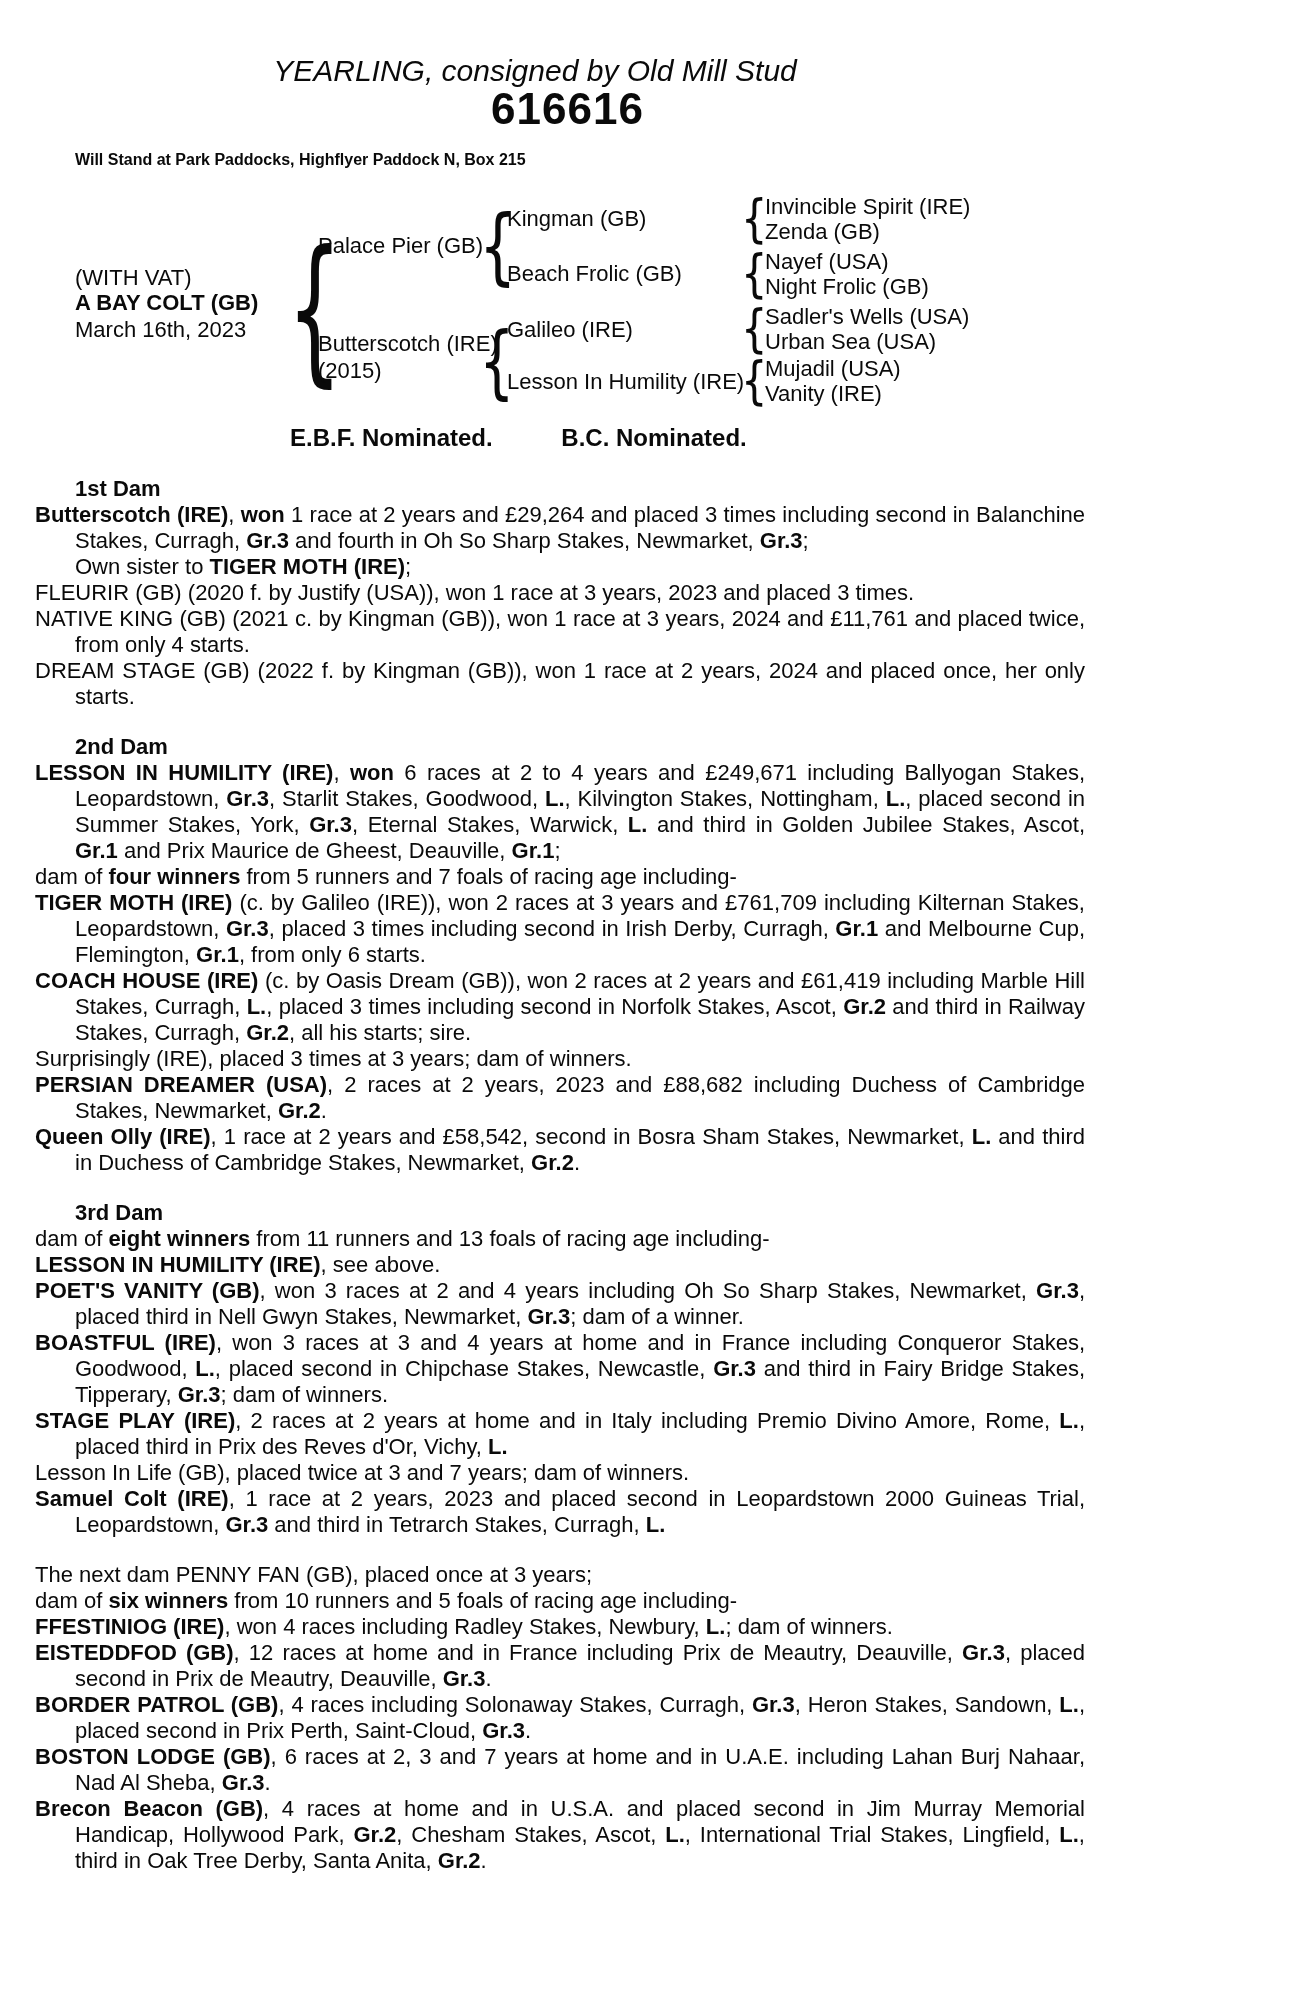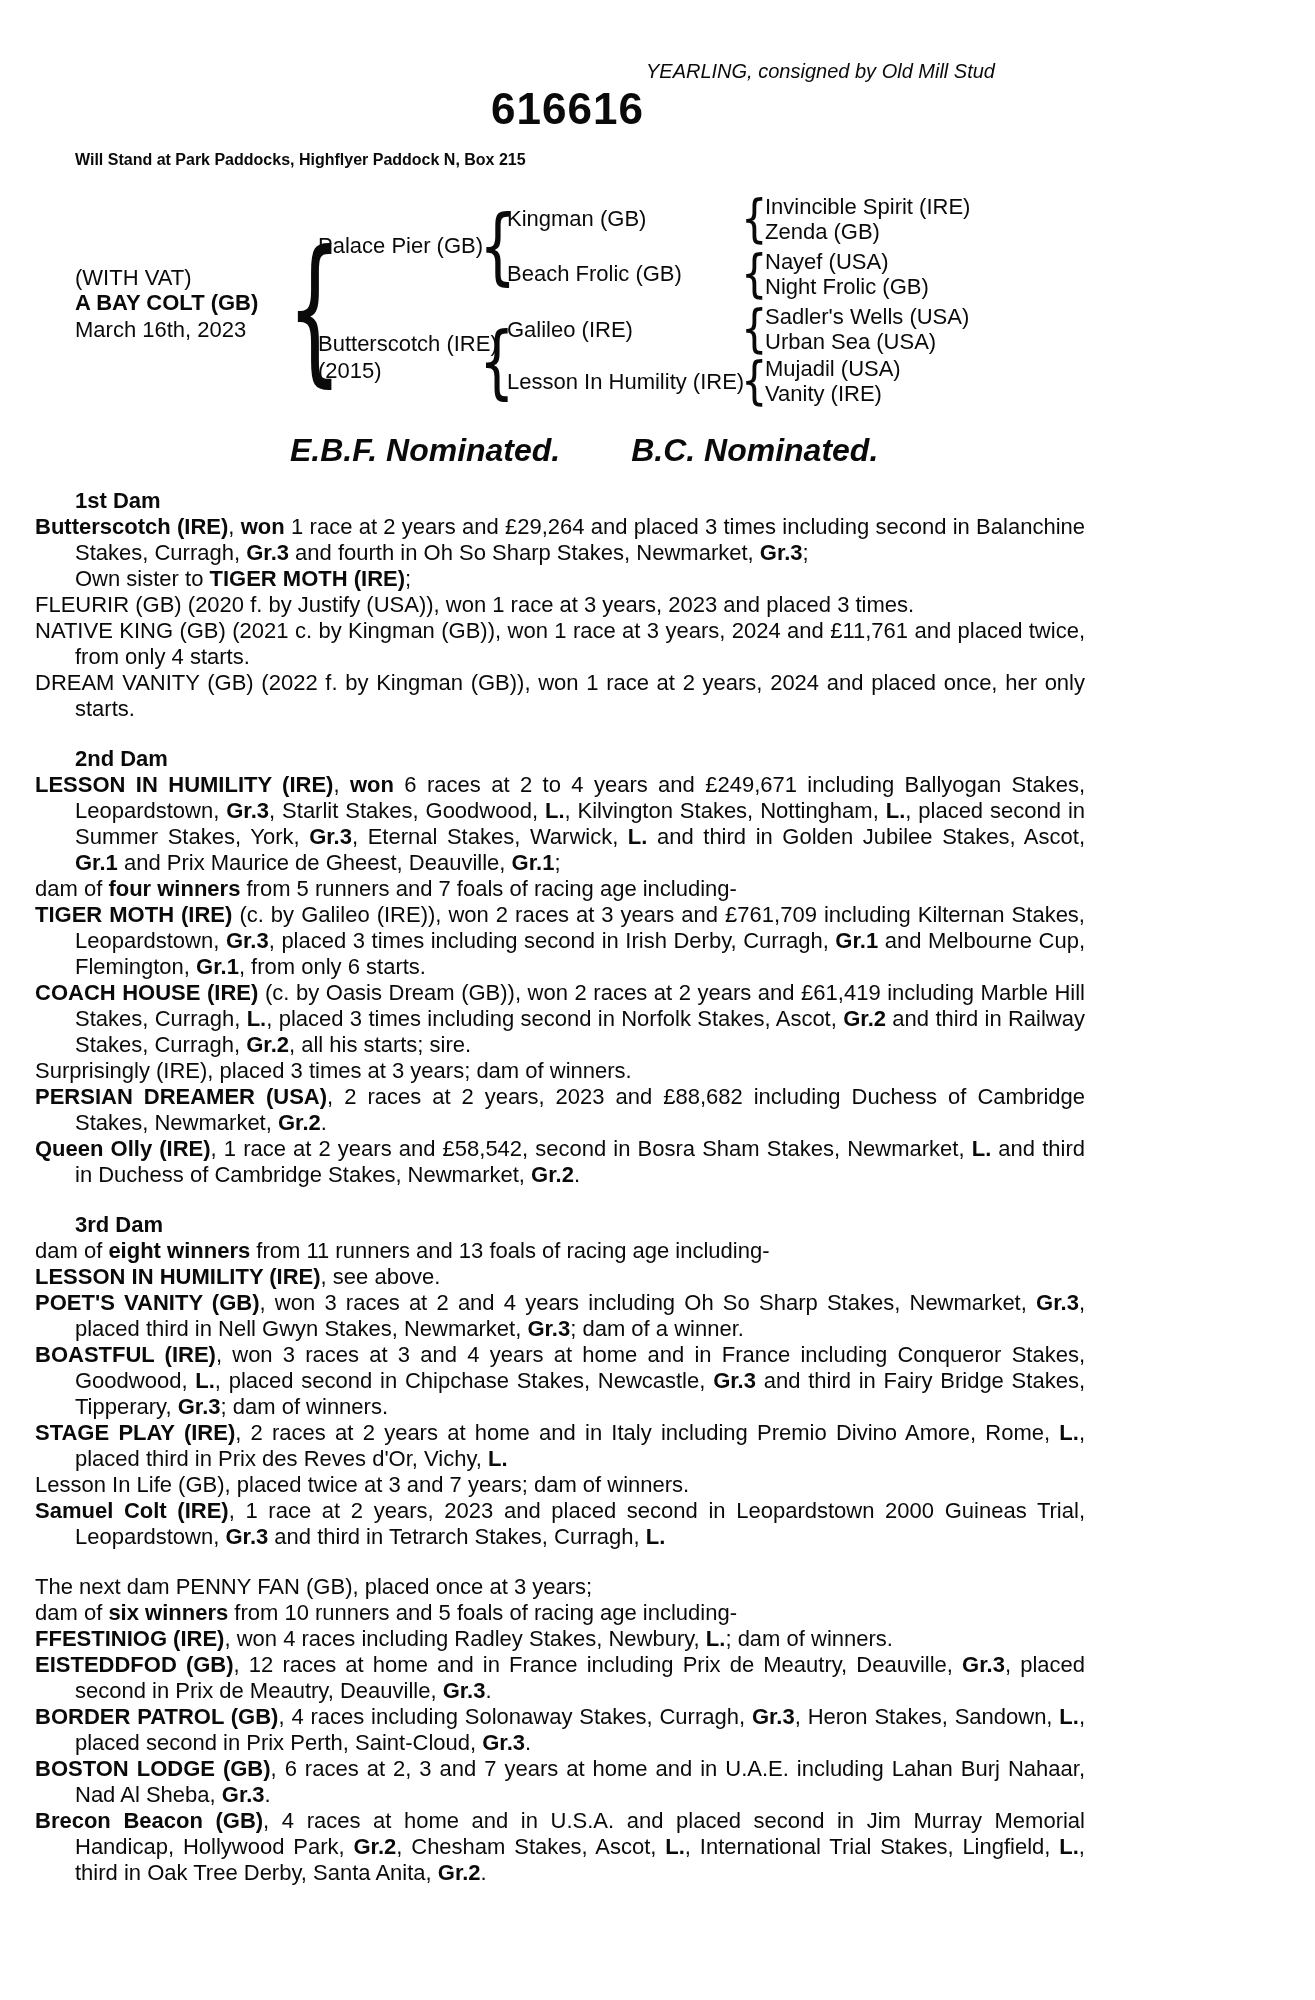--- a/index.html
+++ b/index.html
@@ -7,42 +7,42 @@
     width:1315px;min-height:2000px;
     font-family:"Liberation Sans","DejaVu Sans",sans-serif;
     color:#0a0a0a;
     -webkit-font-smoothing:antialiased;
   }
   .page{padding:58px 230px 40px 75px;width:1010px;}
   .b{font-weight:700;}
   .i{}
 
   .consign-line{
-    width:920px;text-align:right;
-    font-style:italic;font-size:20px;line-height:26px;
+    width:920px;text-align:center;
+    font-style:italic;font-size:30px;line-height:26px;
   }
   .lot-row{
     width:985px;display:flex;justify-content:center;align-items:flex-start;
     margin-top:2px;
   }
   .lot-num{font-size:44px;font-weight:700;line-height:46px;letter-spacing:1px;}
   .stand-line{font-size:16px;font-weight:700;margin-top:14px;line-height:28px;}
 
   
   .ped{position:relative;height:228px;margin-top:16px;font-size:22px;line-height:24px;}
   .pnode{position:absolute;white-space:nowrap;}
   .pname-bold{font-weight:700;}
   .brace{
     position:absolute;line-height:1;font-weight:400;
     transform-origin:left top;color:#0a0a0a;
     font-family:"DejaVu Sans",sans-serif;
   }
   .brace::before{content:"{";display:block;}
 
-  .nom-row{margin-top:18px;font-size:32px;font-weight:700;line-height:28px;font-style:italic;}
+  .nom-row{margin-top:6px;font-size:24px;font-weight:700;line-height:28px;}
   .nom-row .nom-ebf{margin-left:215px;}
   .nom-row .nom-bc{margin-left:62px;}
 
   
   .dam-section{margin-top:24px;}
   .dam-heading{font-size:23px;font-weight:700;line-height:26px;margin:0;}
   .cat p{margin:0;font-size:22px;line-height:26px;text-align:justify;}
   .lv0{margin-left:40px;text-indent:-40px;}
   .lv1{margin-left:80px;text-indent:-40px;}
   .lv2{margin-left:120px;text-indent:-40px;}
@@ -101,21 +101,21 @@
     <span class="nom-bc">B.C. Nominated.</span>
   </div>
 
   <div class="cat">
 
     <div class="dam-section">
       <p class="dam-heading">1st Dam</p>
       <p class="lv0"><span class="b">Butterscotch (IRE)</span><span>, </span><span class="b">won</span><span> 1 race at 2 years and £29,264 and placed 3 times including second in Balanchine Stakes, Curragh, </span><span class="b">Gr.3</span><span> and fourth in Oh So Sharp Stakes, Newmarket, </span><span class="b">Gr.3</span><span>;</span><br><span>Own sister to </span><span class="b">TIGER MOTH (IRE)</span><span>;</span></p>
       <p class="lv1"><span class="i">FLEURIR (GB)</span><span> (2020 f. by Justify (USA)), won 1 race at 3 years, 2023 and placed 3 times.</span></p>
       <p class="lv1"><span class="i">NATIVE KING (GB)</span><span> (2021 c. by Kingman (GB)), won 1 race at 3 years, 2024 and £11,761 and placed twice, from only 4 starts.</span></p>
-      <p class="lv1"><span class="i">DREAM VANITY (GB)</span><span> (2022 f. by Kingman (GB)), won 1 race at 2 years, 2024 and placed once, her only starts.</span></p>
+      <p class="lv1"><span class="i">DREAM STAGE (GB)</span><span> (2022 f. by Kingman (GB)), won 1 race at 2 years, 2024 and placed once, her only starts.</span></p>
     </div>
 
     <div class="dam-section">
       <p class="dam-heading">2nd Dam</p>
       <p class="lv0"><span class="b">LESSON IN HUMILITY (IRE)</span><span>, </span><span class="b">won</span><span> 6 races at 2 to 4 years and £249,671 including Ballyogan Stakes, Leopardstown, </span><span class="b">Gr.3</span><span>, Starlit Stakes, Goodwood, </span><span class="b">L.</span><span>, Kilvington Stakes, Nottingham, </span><span class="b">L.</span><span>, placed second in Summer Stakes, York, </span><span class="b">Gr.3</span><span>, Eternal Stakes, Warwick, </span><span class="b">L.</span><span> and third in Golden Jubilee Stakes, Ascot, </span><span class="b">Gr.1</span><span> and Prix Maurice de Gheest, Deauville, </span><span class="b">Gr.1</span><span>;</span></p>
       <p class="lv0"><span>dam of </span><span class="b">four winners</span><span> from 5 runners and 7 foals of racing age including-</span></p>
       <p class="lv1"><span class="b">TIGER MOTH (IRE)</span><span> (c. by Galileo (IRE)), won 2 races at 3 years and £761,709 including Kilternan Stakes, Leopardstown, </span><span class="b">Gr.3</span><span>, placed 3 times including second in Irish Derby, Curragh, </span><span class="b">Gr.1</span><span> and Melbourne Cup, Flemington, </span><span class="b">Gr.1</span><span>, from only 6 starts.</span></p>
       <p class="lv1"><span class="b">COACH HOUSE (IRE)</span><span> (c. by Oasis Dream (GB)), won 2 races at 2 years and £61,419 including Marble Hill Stakes, Curragh, </span><span class="b">L.</span><span>, placed 3 times including second in Norfolk Stakes, Ascot, </span><span class="b">Gr.2</span><span> and third in Railway Stakes, Curragh, </span><span class="b">Gr.2</span><span>, all his starts; sire.</span></p>
       <p class="lv1"><span>Surprisingly (IRE), placed 3 times at 3 years; dam of winners.</span></p>
       <p class="lv2"><span class="b">PERSIAN DREAMER (USA)</span><span>, 2 races at 2 years, 2023 and £88,682 including Duchess of Cambridge Stakes, Newmarket, </span><span class="b">Gr.2</span><span>.</span></p>

